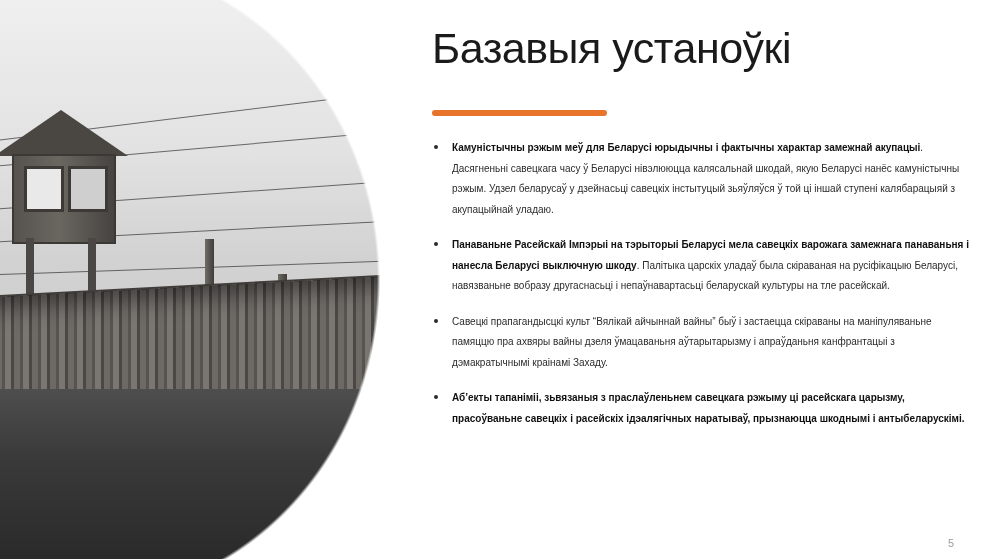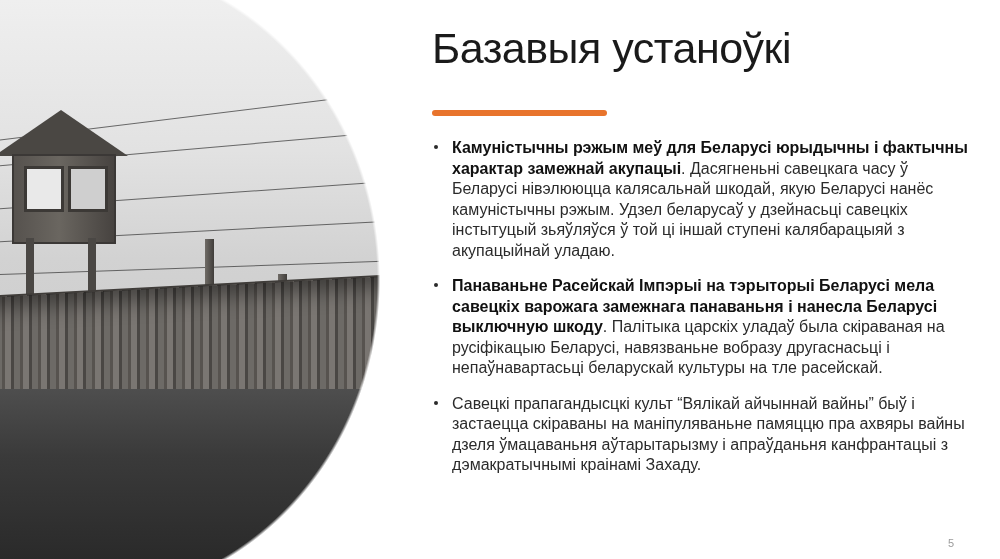--- a/index.html
+++ b/index.html
@@ -171,21 +171,21 @@
   .bullets {
     position: absolute;
     left: 0;
     top: 138px;
     width: 540px;
   }
   .bullet {
     position: relative;
     padding-left: 20px;
     margin-bottom: 15px;
-    font-size: 16px;
+    font-size: 10px;
     line-height: 20.5px;
     color: #2b2b2b;
   }
   .bullet .dot {
     position: absolute;
     left: 2px;
     top: 7px;
     width: 4px;
     height: 4px;
     border-radius: 50%;
@@ -246,19 +246,22 @@
       </div>
 
       <div class="bullet">
         <span class="dot"></span><b>Панаваньне Расейскай Імпэрыі на тэрыторыі Беларусі мела савецкіх варожага замежнага панаваньня і нанесла Беларусі выключную шкоду</b><span class="rest">. Палітыка царскіх уладаў была скіраваная на русіфікацыю Беларусі, навязваньне вобразу другаснасьці і непаўнавартасьці беларускай культуры на тле расейскай.</span>
       </div>
 
       <div class="bullet">
         <span class="dot"></span><b></b><span class="rest">Савецкі прапагандысцкі культ “Вялікай айчыннай вайны” быў і застаецца скіраваны на маніпуляваньне памяццю пра ахвяры вайны дзеля ўмацаваньня аўтарытарызму і апраўданьня канфрантацыі з дэмакратычнымі краінамі Захаду.</span>
       </div>
 
+      <div class="bullet">
+        <span class="dot"></span><b>Аб’екты тапанімii, зьвязаныя з праслаўленьнем савецкага рэжыму ці расейскага царызму, прасоўваньне савецкіх і расейскіх ідэалягічных наратываў, прызнаюцца шкоднымі і антыбеларускімі.</b><span class="rest"></span>
+      </div>
 
     </div>
 
     <div class="page-number">5</div>
   </div>
 
 </div>
 
 </body></html>

